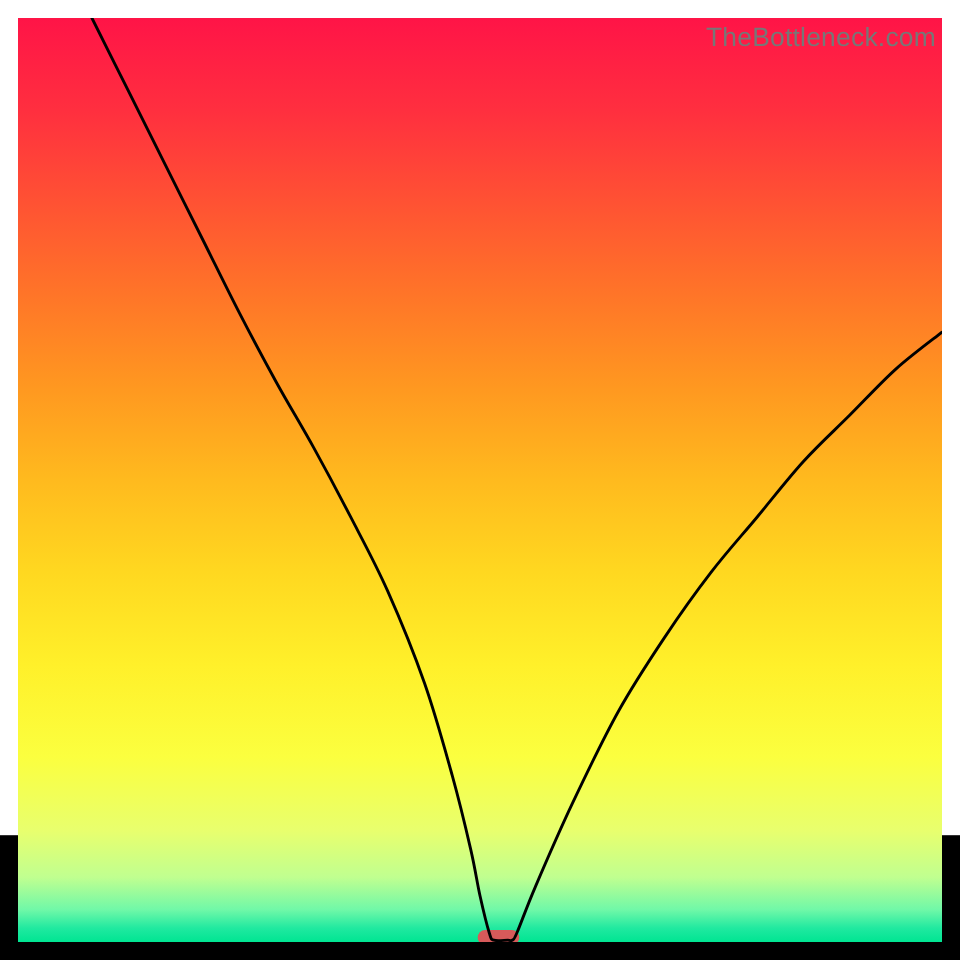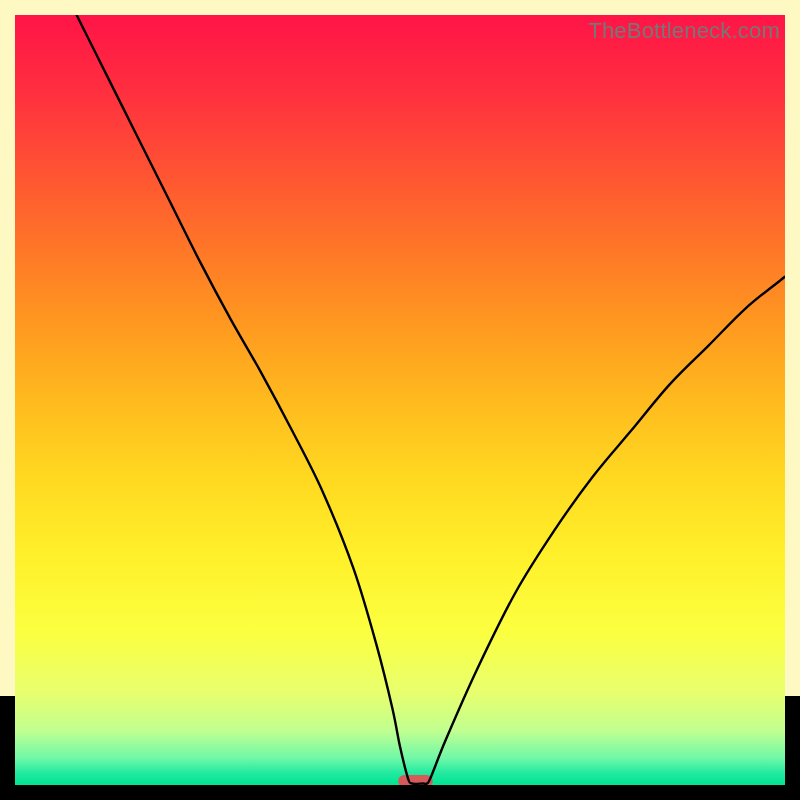--- a/index.html
+++ b/index.html
@@ -1,21 +1,21 @@
 <!DOCTYPE html>
 <html><head>
 <meta charset="utf-8">
 <style>
   * { margin: 0; padding: 0; box-sizing: border-box; }
   html, body { width: 800px; height: 800px; overflow: hidden; background: #000; }
   .container {
     width: 800px;
     height: 696px;
     position: relative;
-    background: #fef9c3;
+    background: #ffffff;
   }
   .plot-area {
     position: absolute;
     left: 15px;
     top: 15px;
     width: 770px;
     height: 770px;
   }
   .watermark {
     position: absolute;

